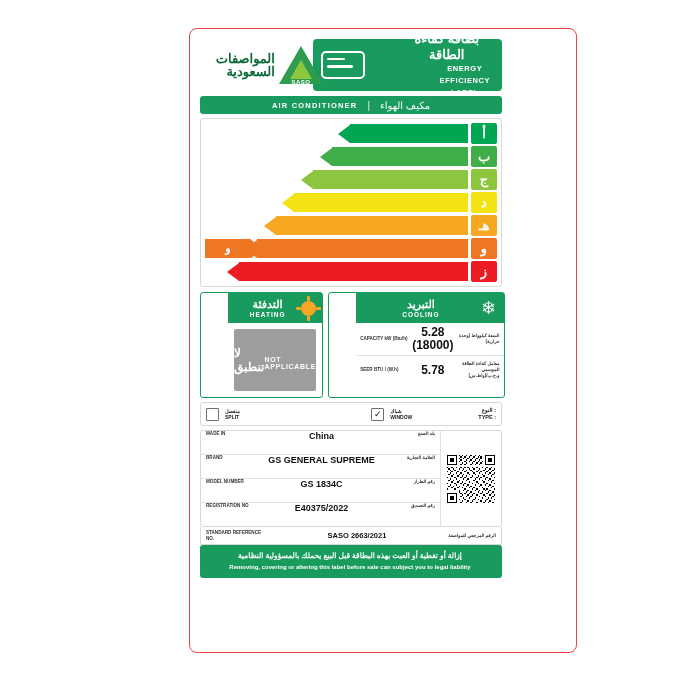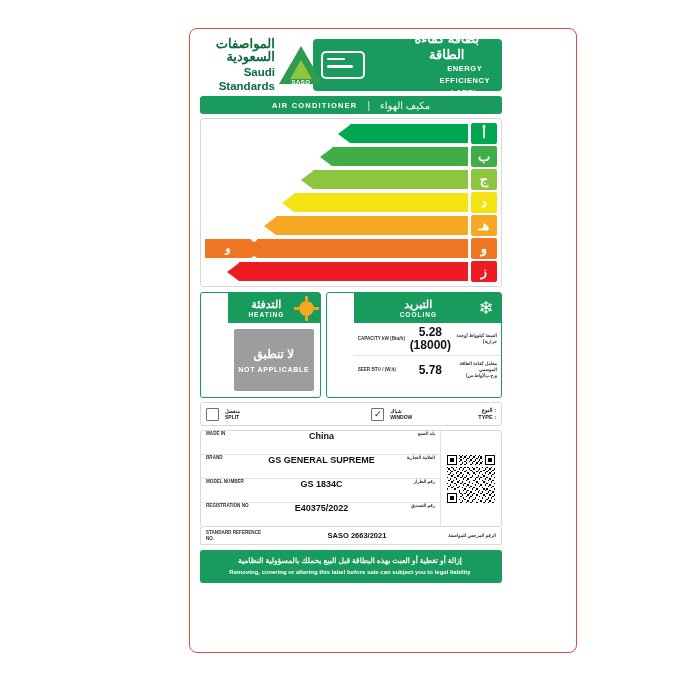--- a/index.html
+++ b/index.html
@@ -101,21 +101,21 @@
     width:15px;height:15px;border-radius:50%;background:#f5a623;position:relative;flex:0 0 auto;
     box-shadow:0 0 0 2px #1a9b5e;
   }
   .sun i{position:absolute;left:6px;top:-5px;width:3px;height:5px;background:#f5a623;border-radius:1px;}
   .sun i:nth-child(2){top:15px;}
   .sun i:nth-child(3){left:-5px;top:6px;width:5px;height:3px;}
   .sun i:nth-child(4){left:15px;top:6px;width:5px;height:3px;}
   .snow{width:18px;height:18px;flex:0 0 auto;position:relative;color:#fff;font-size:18px;line-height:18px;text-align:center;}
   .heatbody{
     margin:6px;height:62px;background:#9d9d9d;border-radius:2px;color:#fff;
-    display:flex;flex-direction:column;align-items:center;justify-content:center;
+    display:flex;flex-direction:row;align-items:center;justify-content:center;
   }
   .heatbody .ar{font-size:12px;font-weight:bold;}
   .heatbody .en{font-size:7px;font-weight:bold;letter-spacing:.7px;margin-top:5px;}
 
   .crow{display:flex;align-items:center;padding:3px 4px;min-height:22px;}
   .crow + .crow{border-top:1px solid #e2e2e2;}
   .clabel{width:52px;font-size:4.6px;font-weight:bold;color:#333;line-height:6px;}
   .cval{flex:1;text-align:center;font-size:12px;font-weight:bold;color:#111;line-height:13px;}
   .carab{width:46px;font-size:4.6px;font-weight:bold;color:#333;text-align:right;line-height:6px;direction:rtl;}
 
@@ -143,38 +143,37 @@
   .qrimg{width:48px;height:48px;}
 
   .reg{display:flex;align-items:center;height:17px;padding:0 5px;border:1px solid #d8d8d8;
        border-top:none;}
   .reg .k{font-size:4.6px;font-weight:bold;color:#333;line-height:6px;width:64px;}
   .reg .v{flex:1;text-align:center;font-size:7.5px;font-weight:bold;color:#111;}
   .reg .a{font-size:4.6px;font-weight:bold;color:#333;text-align:right;width:52px;direction:rtl;line-height:6px;}
 
   
   .footer{
-    margin-top:5px;background:#1a9b5e;border-radius:3px;color:#fff;text-align:center;
+    background:#1a9b5e;border-radius:3px;color:#fff;text-align:center;
     padding:5px 6px 6px 4px;
   }
   .footer .ar{font-size:7.5px;font-weight:bold;line-height:11px;}
   .footer .en{font-size:6px;font-weight:bold;line-height:9px;margin-top:2px;}
 </style>
 </head>
 <body>
 
 <div class="label-card">
   <div class="inner">
 
     <div class="header">
       <div class="saso-left">
         <div style="display:flex;align-items:center;">
           <div style="text-align:right;">
             <div class="saso-ar">المواصفات السعودية</div>
-            <div class="saso-en">Saudi Standards</div>
           </div>
           <div class="saso-logo">
             <div class="saso-tri"></div>
             <div class="saso-tri2"></div>
             <div class="saso-word">SASO</div>
           </div>
         </div>
       </div>
       <div class="hdr-green">
         <div class="ac-icon"></div>

